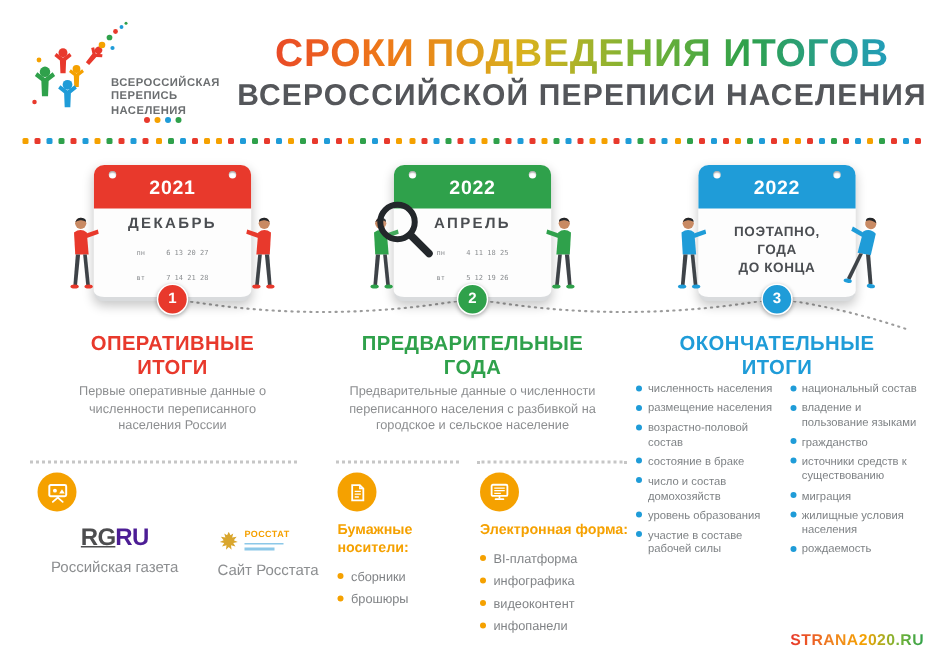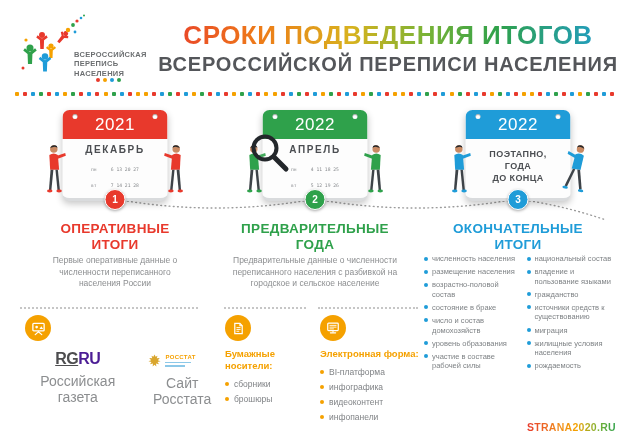--- a/index.html
+++ b/index.html
@@ -30,21 +30,21 @@
   .col2{left:215px;width:200px;}
   .col3{left:420px;width:196px;}
   .stage--red{--c:#E8392C;}
   .stage--green{--c:#2FA14B;}
   .stage--blue{--c:#1F9CD8;}
 
   .calendar{position:absolute;left:50%;transform:translateX(-50%);top:5px;width:105px;height:88px;
     border-radius:7px;background:#fdfdfd;box-shadow:0 3px 7px rgba(0,0,0,.22);z-index:2;overflow:hidden;
     border-bottom:3px solid #d9dbdd;}
   .cal-head{height:29px;background:var(--c);position:relative;display:flex;align-items:center;justify-content:center;}
-  .cal-year{color:#fff;font-weight:normal;font-size:17px;letter-spacing:.5px;}
+  .cal-year{color:#fff;font-weight:bold;font-size:13px;letter-spacing:.5px;}
   .cal-hole{position:absolute;top:4px;width:5px;height:5px;border-radius:50%;background:#fff;box-shadow:inset 0 1px 1px rgba(0,0,0,.35);}
   .cal-hole.l{left:10px;} .cal-hole.r{right:10px;}
   .cal-month{margin-top:5px;text-align:center;font-size:10px;font-weight:bold;color:#4B4E52;letter-spacing:1.6px;}
   .cal-grid{margin-top:2px;text-align:center;font-family:"DejaVu Sans Mono",monospace;font-size:6px;line-height:1.12;color:#8a8d90;transform:scale(.78);transform-origin:50% 0;white-space:pre;}
   .cal-label{margin-top:9px;text-align:center;font-size:9px;font-weight:bold;color:#4B4E52;line-height:1.35;letter-spacing:.4px;}
 
   .person{position:absolute;width:26px;height:54px;z-index:3;}
   .person.pl{left:25px;top:36px;}
   .person.pr{right:25px;top:36px;transform:scaleX(-1);}
   .person.run{transform:scaleX(-1) rotate(-10deg);}
@@ -84,21 +84,21 @@
   .sources{margin-top:9px;display:flex;align-items:flex-start;}
   .source{text-align:center;cursor:pointer;}
   .source.rg{margin-left:12px;}
   .source.rosstat{margin-left:26px;}
   .rg-logo{font-size:16px;font-weight:bold;letter-spacing:-.5px;}
   .rg-logo .g1{color:#4D4D4F;text-decoration:underline;} .rg-logo .g2{color:#4c1d95;}
   .rosstat-logo{display:flex;align-items:center;gap:3px;height:20px;}
   .rosstat-txt{display:flex;flex-direction:column;align-items:flex-start;gap:2px;}
   .rosstat-name{font-size:6px;font-weight:bold;color:#F5A000;letter-spacing:.3px;}
   .rosstat-line{width:26px;height:1.5px;background:#8CC8E8;}
-  .src-caption{margin-top:5px;font-size:14px;color:#8C8E90;}
+  .src-caption{margin-top:5px;font-size:10px;color:#8C8E90;}
 
   .media{position:absolute;top:315px;}
   .media.paper{left:225px;width:88px;}
   .media.elec{left:320px;width:104px;}
   .media-head{margin-top:7px;font-size:9.5px;font-weight:bold;color:#F5A100;line-height:1.25;}
   .media-list{margin-top:7px;}
   .mitem{display:flex;margin-bottom:4.5px;}
   .mitem .b{flex:0 0 4px;width:4px;height:4px;border-radius:50%;background:#F5A100;margin:3px 5px 0 0;}
   .mitem .t{font-size:8.5px;color:#808386;line-height:1.25;}
 

